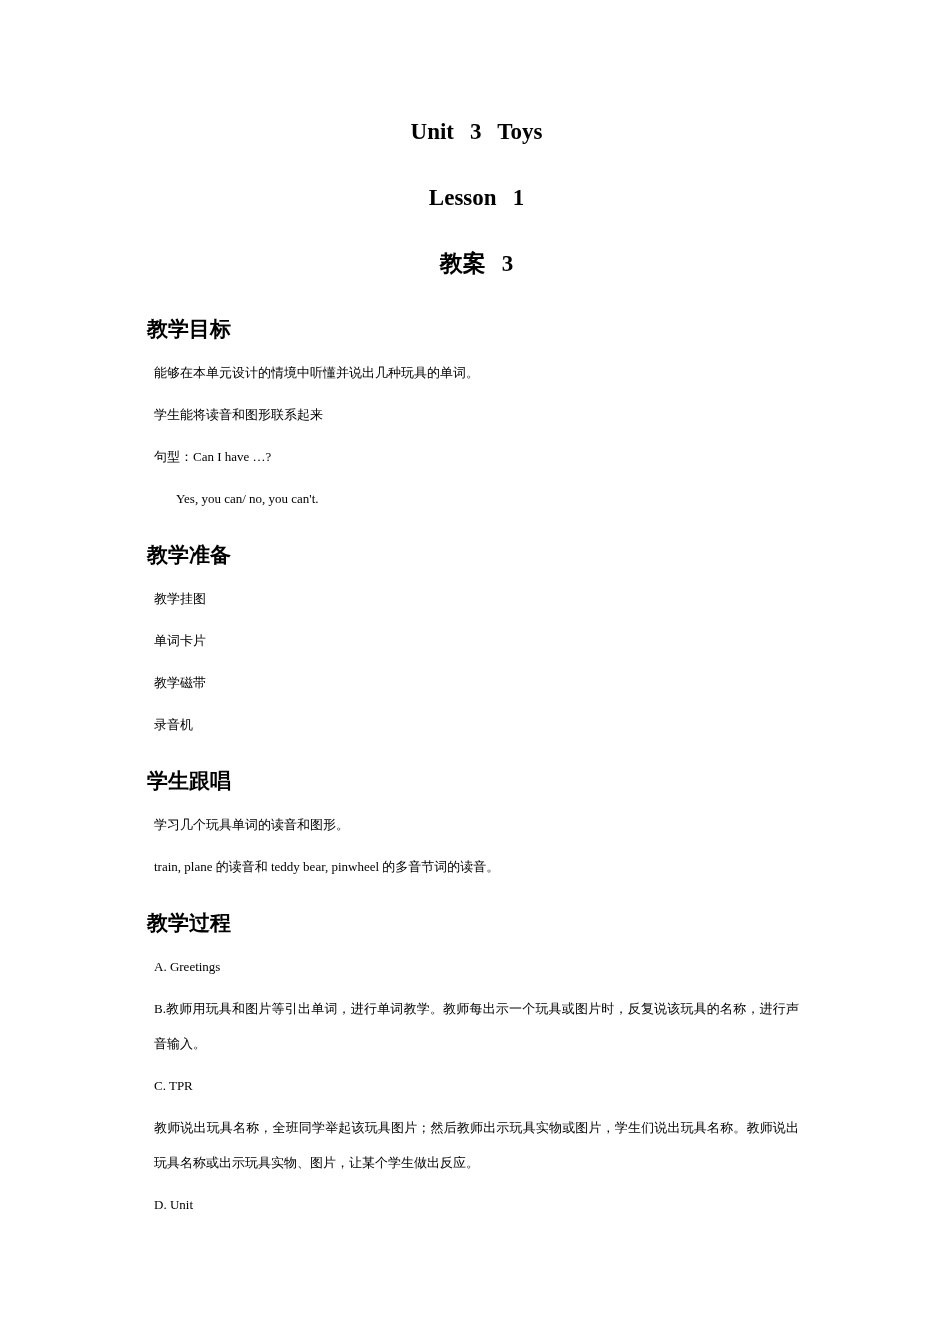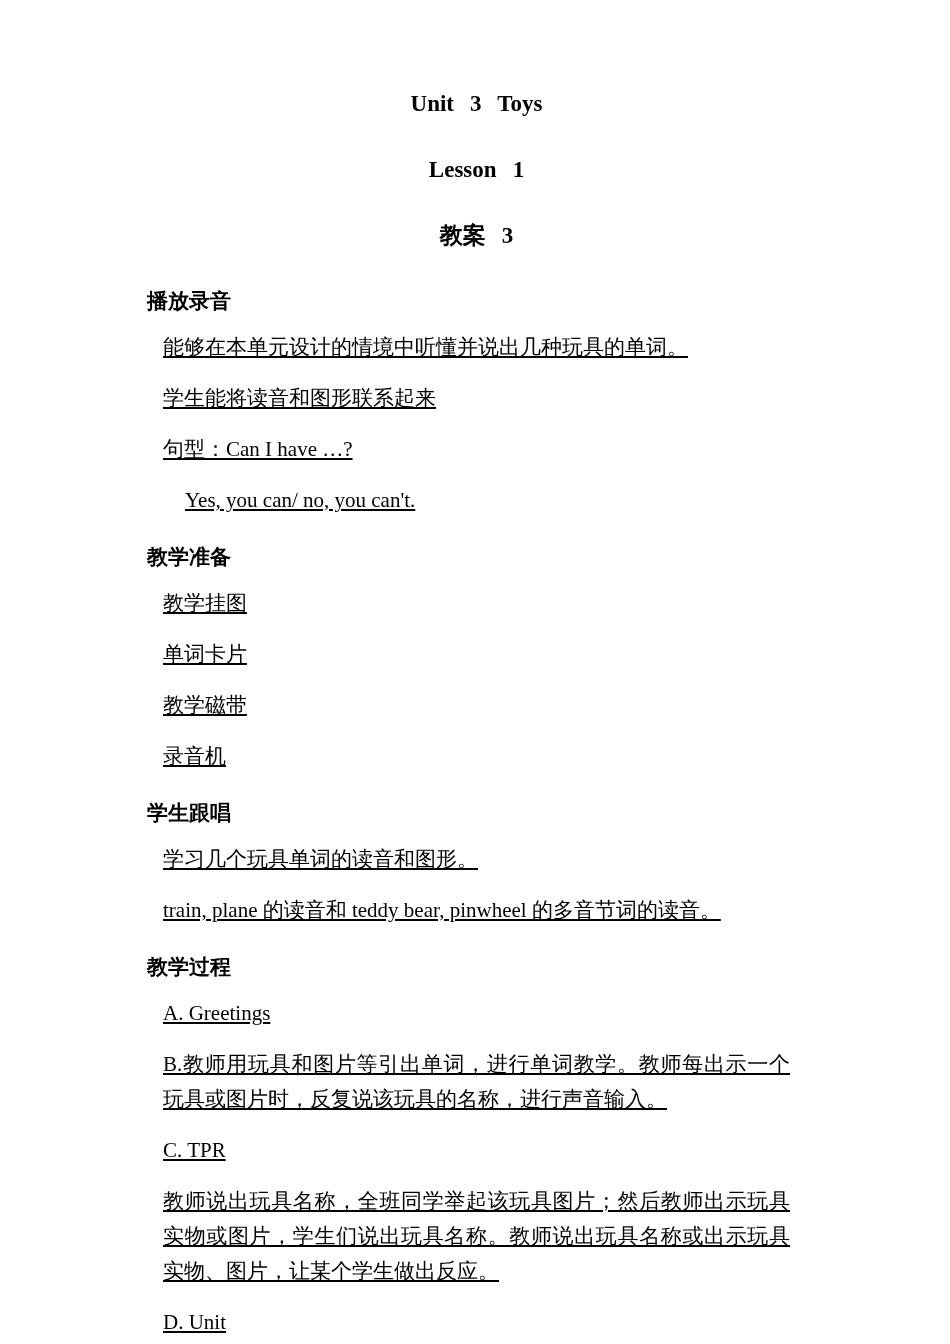--- a/index.html
+++ b/index.html
@@ -7,62 +7,61 @@
     padding: 0;
     background: #ffffff;
   }
   .page {
     position: relative;
     width: 950px;
     height: 1344px;
     margin: 0 auto;
     background: #ffffff;
     box-sizing: border-box;
-    padding: 90px 144px 40px 147px;
+    padding: 118px 144px 40px 147px;
     font-family: "Liberation Serif", "DejaVu Serif", serif;
     color: #000000;
     overflow: hidden;
   }
   .title {
     text-align: center;
     font-weight: bold;
     font-size: 23px;
     line-height: 28px;
     margin: 0 0 38px 0;
     word-spacing: 0.45em;
   }
   .section-heading {
     font-size: 21px;
     font-weight: bold;
     line-height: 26px;
     margin: 26px 0 13px 0;
   }
   .line {
-    font-size: 21px;
+    font-size: 13px;
     line-height: 35px;
-    margin: 16px;
+    margin: 7px;
     text-align: justify;
-    text-decoration: underline;
   }
   .indent-1 {
     padding-left: 22px;
   }
   section { display: block; }
 </style>
 </head>
 <body>
 
 <div class="page">
 
   <h1 class="title">Unit 3 Toys</h1>
   <h1 class="title">Lesson 1</h1>
   <h1 class="title">教案 3</h1>
 
   <section>
-    <h2 class="section-heading">播放录音</h2>
+    <h2 class="section-heading">教学目标</h2>
     <p class="line">能够在本单元设计的情境中听懂并说出几种玩具的单词。</p>
     <p class="line">学生能将读音和图形联系起来</p>
     <p class="line">句型：Can I have …?</p>
     <p class="line indent-1">Yes, you can/ no, you can't.</p>
   </section>
 
   <section>
     <h2 class="section-heading">教学准备</h2>
     <p class="line">教学挂图</p>
     <p class="line">单词卡片</p>

